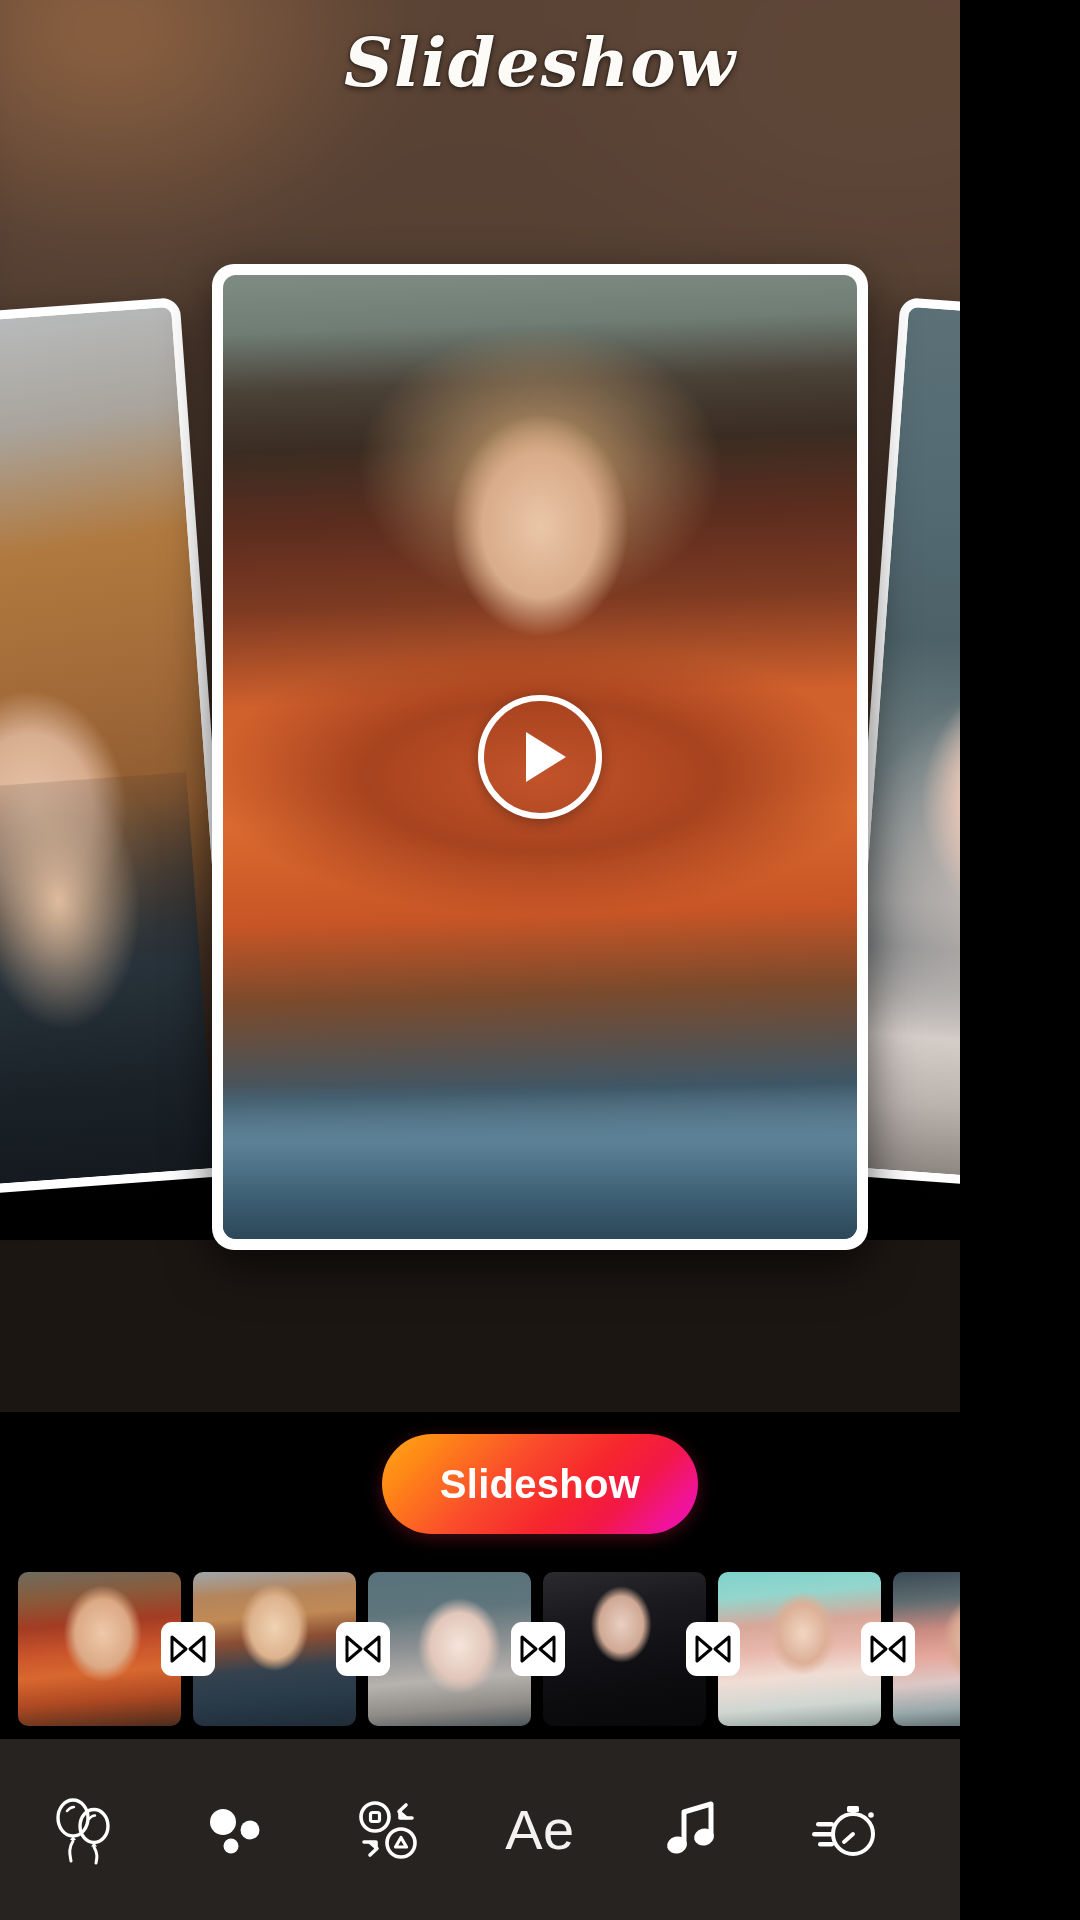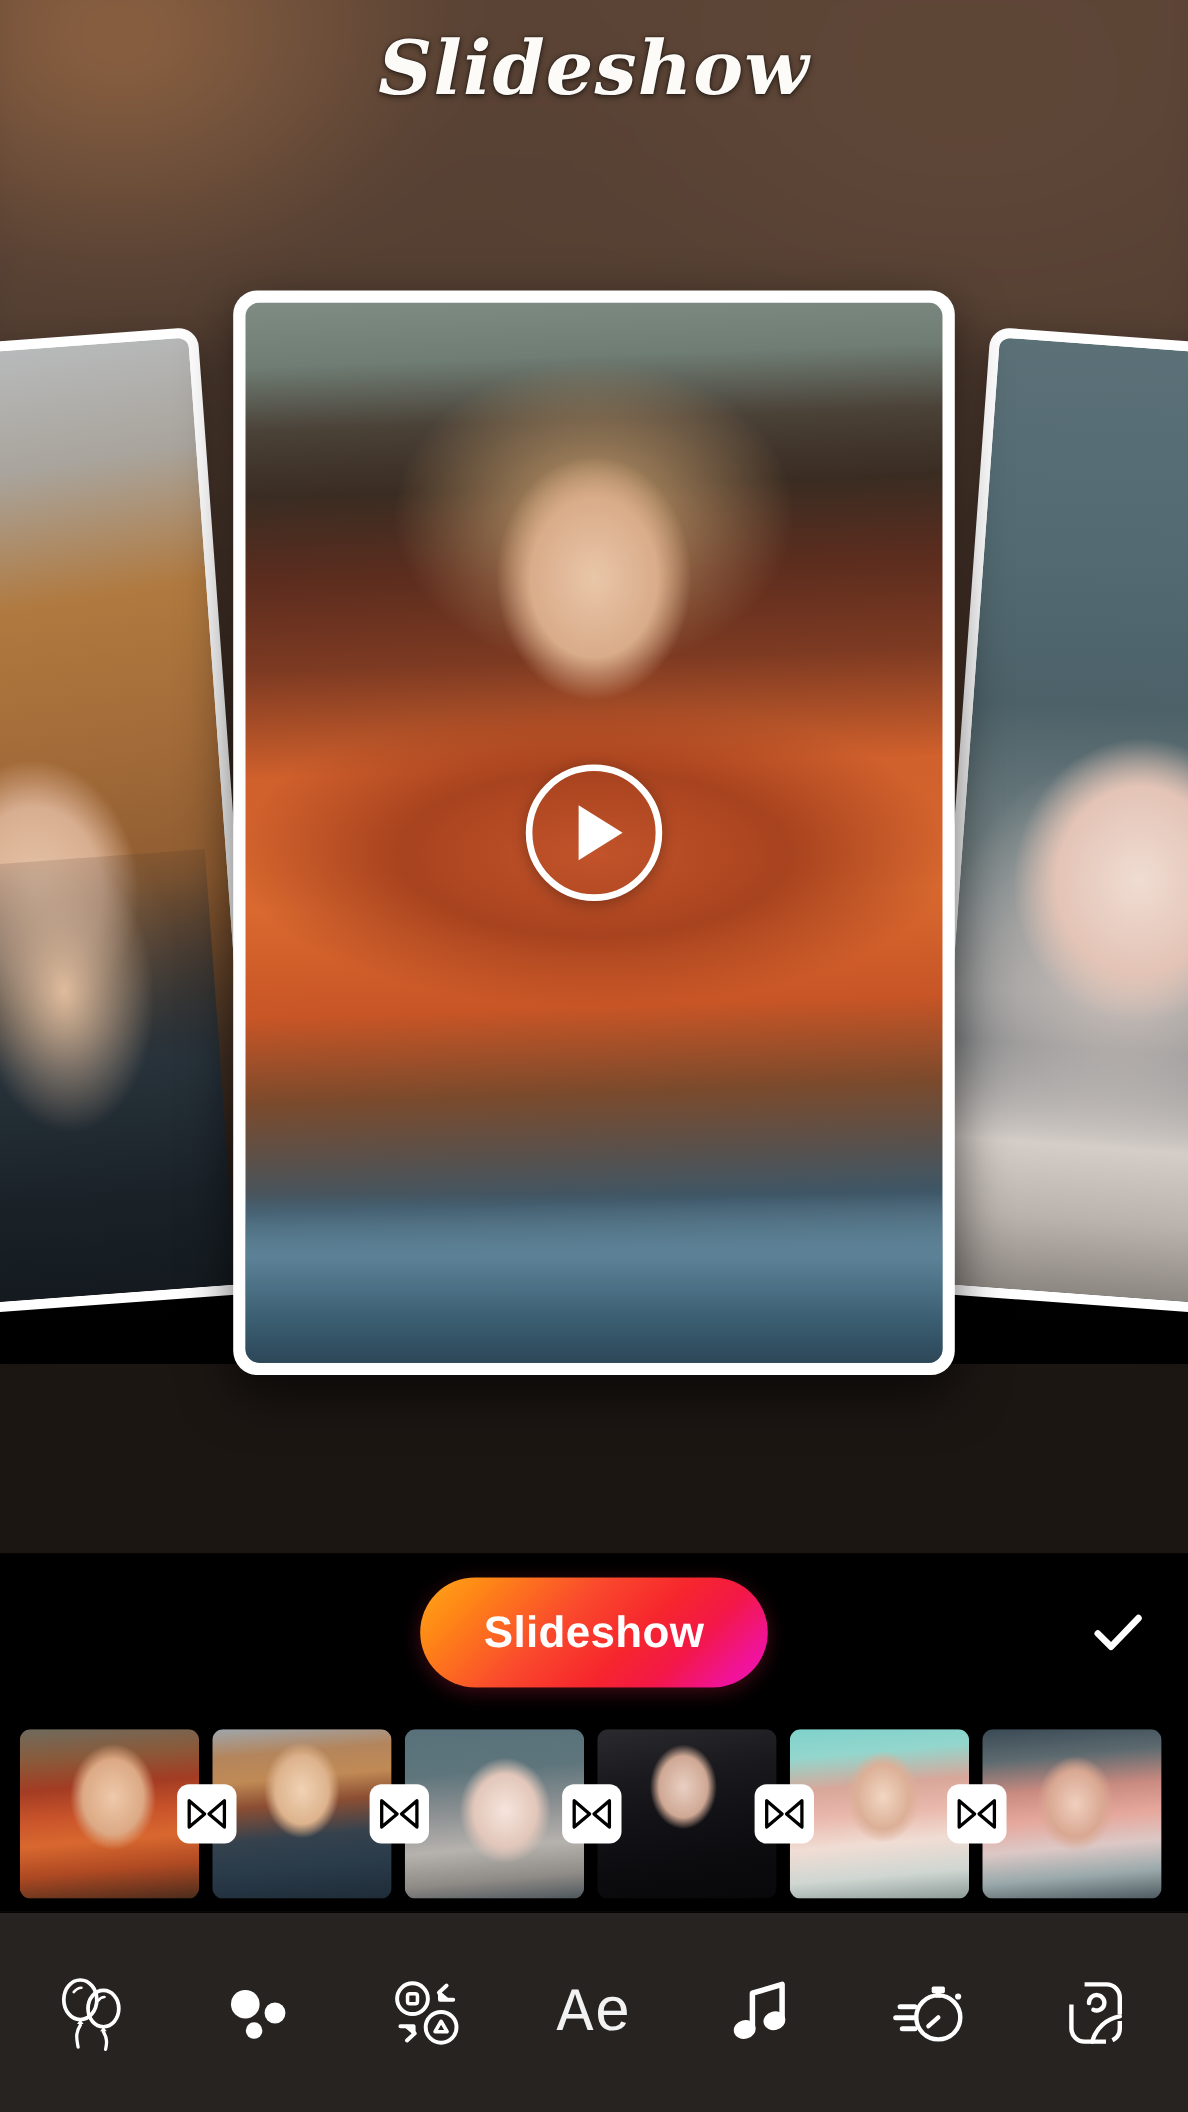--- a/index.html
+++ b/index.html
@@ -3,21 +3,21 @@
 <meta charset="utf-8">
 <style>
   * { margin:0; padding:0; box-sizing:border-box; }
   html,body{
     width:1080px; height:1920px; overflow:hidden;
     background:#000;
     font-family:"Liberation Sans", sans-serif;
   }
 
   #app{
-    position:relative; width:1080px; height:1920px; overflow:hidden;
+    position:relative; width:960px; height:1920px; overflow:hidden;
     background:#1c1613;
   }
 
   
   .backdrop{
     position:absolute; left:0; top:0; width:1080px; height:1240px;
     overflow:hidden;
   }
   .backdrop-img{
     position:absolute; left:-60px; top:-80px; width:1200px; height:1400px;
@@ -219,21 +219,21 @@
     padding:0 8px;
     border-top:1px solid #000;
   }
   .tool{
     width:120px; height:120px;
     display:flex; align-items:center; justify-content:center;
     cursor:pointer;
   }
   .tool-ae{
     color:#f2f2f2; font-size:56px; font-weight:400;
-    font-family:Liberation Mono, monospace; letter-spacing:.5px;
+    font-family:Liberation Sans, sans-serif; letter-spacing:.5px;
   }
   svg{ display:block; }
 </style>
 </head>
 <body>
 
 <div id="app">
 
   <div class="backdrop">
     <div class="backdrop-img"></div>

